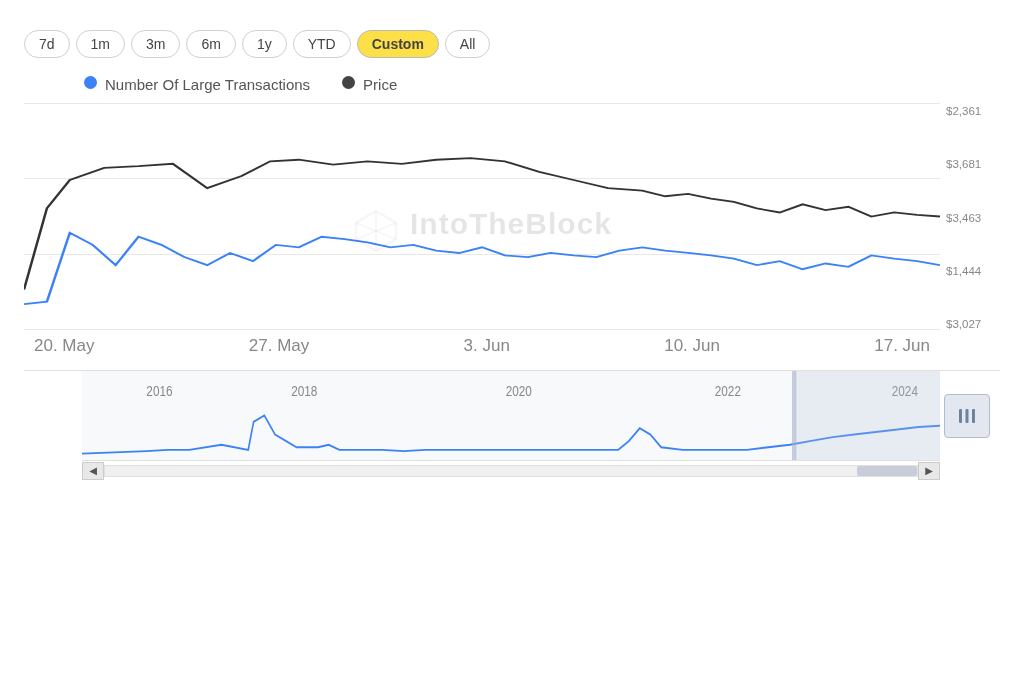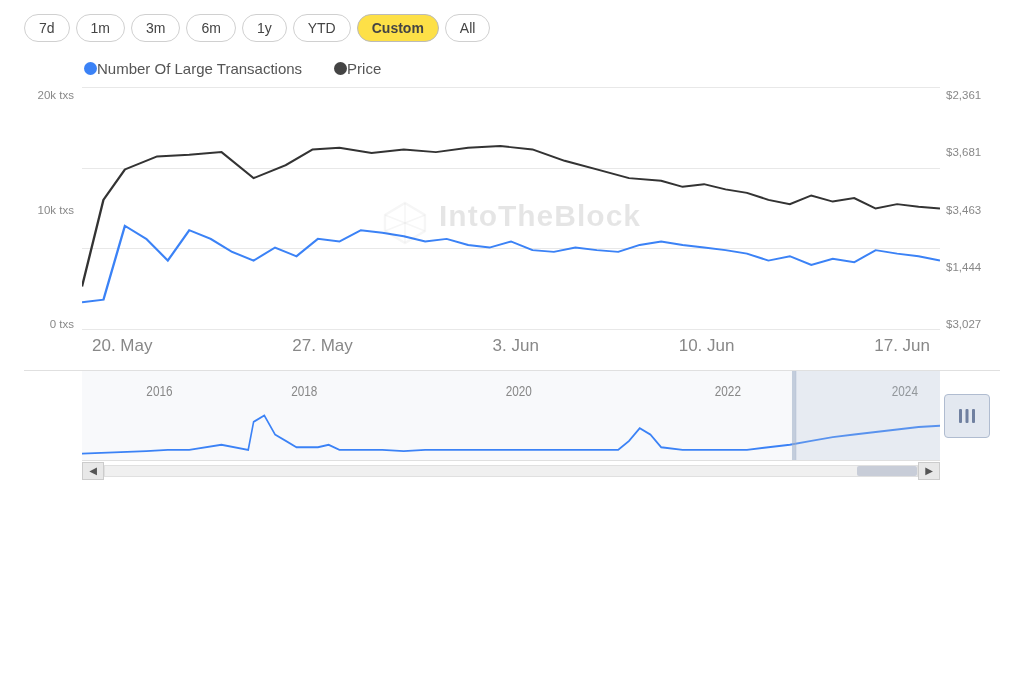--- a/index.html
+++ b/index.html
@@ -7,21 +7,21 @@
       background: #fff;
       font-family: -apple-system, BlinkMacSystemFont, 'Segoe UI', Helvetica, Arial, sans-serif;
       width: 1024px;
       height: 683px;
       overflow: hidden;
     }
     .container {
       width: 1024px;
       height: 490px;
       background: #fff;
-      padding: 14px 24px 10px 24px;
+      padding: 30px 24px 10px 24px;
       display: flex;
       flex-direction: column;
     }
     
     .time-buttons {
       display: flex;
       gap: 6px;
       margin-bottom: 18px;
       flex-wrap: wrap;
     }
@@ -45,21 +45,22 @@
     
     .legend {
       display: flex;
       gap: 32px;
       margin-bottom: 10px;
       margin-left: 60px;
       align-items: center;
     }
     .legend-item {
       display: flex;
-      align-items: center;
+      align-items: flex-start;
+      gap: 8px;
       font-size: 15px;
       color: #555;
       font-weight: 500;
     }
     .legend-dot {
       width: 13px;
       height: 13px;
       border-radius: 50%;
     }
     .legend-dot.blue { background: #3B82F6; }
@@ -280,25 +281,20 @@
     </div>
     <div class="legend-item">
       <div class="legend-dot dark"></div>
       <span>Price</span>
     </div>
   </div>
 
   <div class="chart-area">
     <div class="main-chart-wrapper">
 
-      <div class="y-axis-left">
-        <span>20k txs</span>
-        <span>10k txs</span>
-        <span>0 txs</span>
-      </div>
 
       <div class="chart-inner">
 
         <div class="grid-lines">
           <div class="grid-line"></div>
           <div class="grid-line"></div>
           <div class="grid-line"></div>
           <div class="grid-line"></div>
         </div>
 

